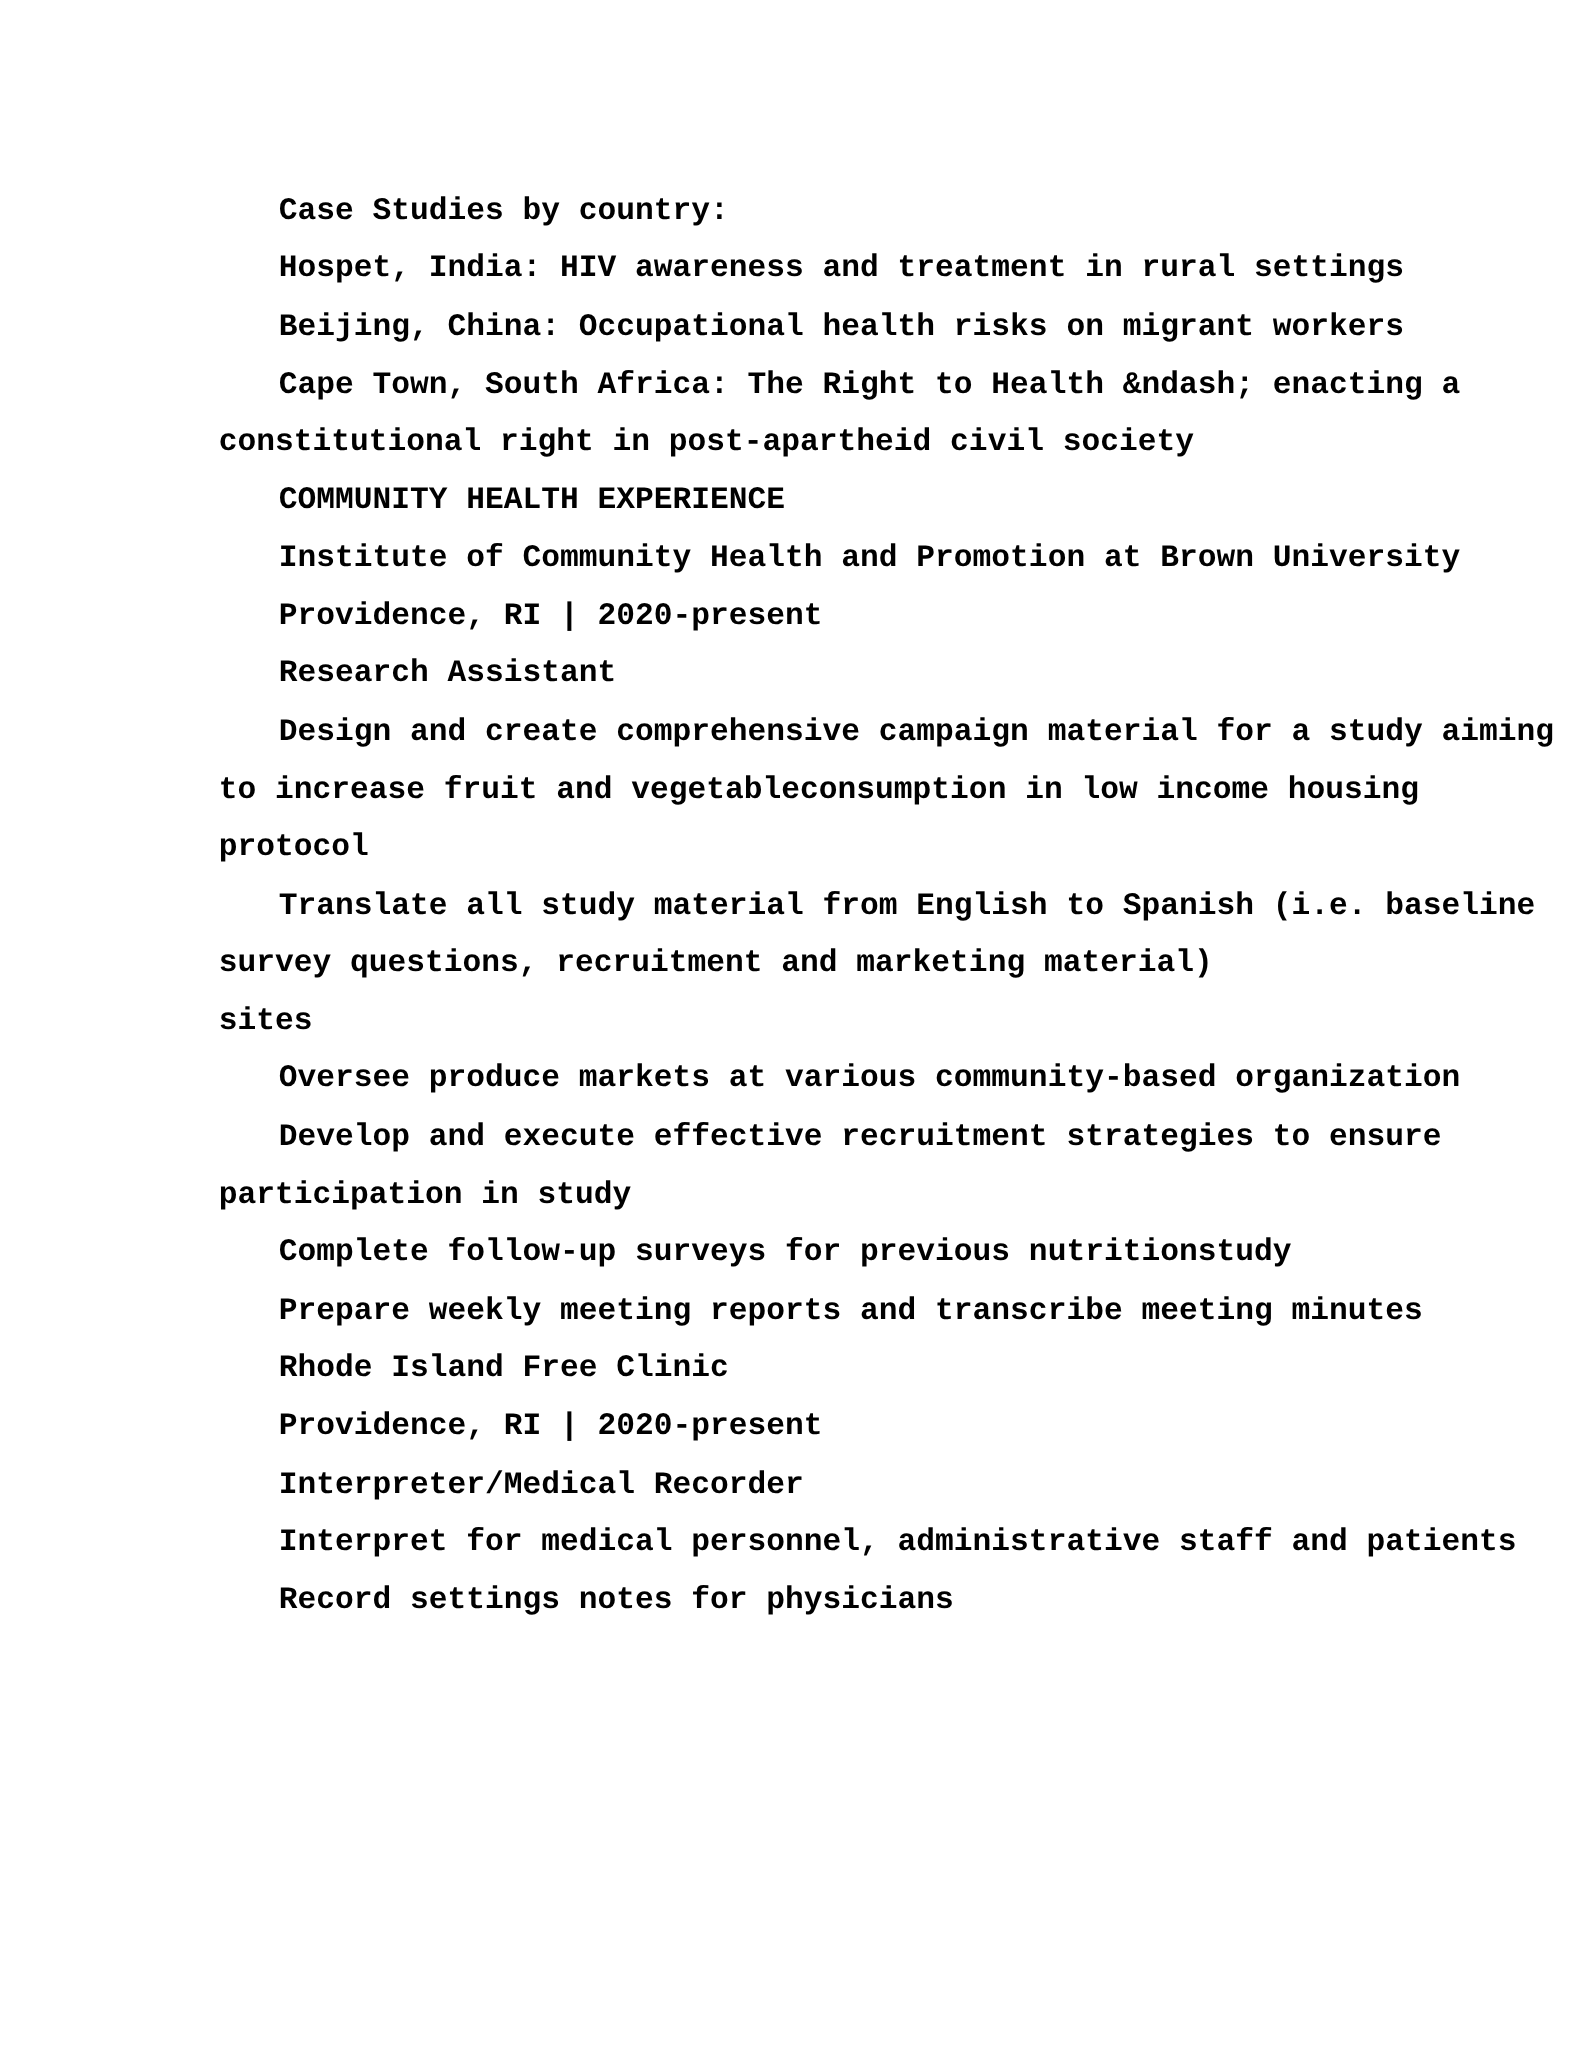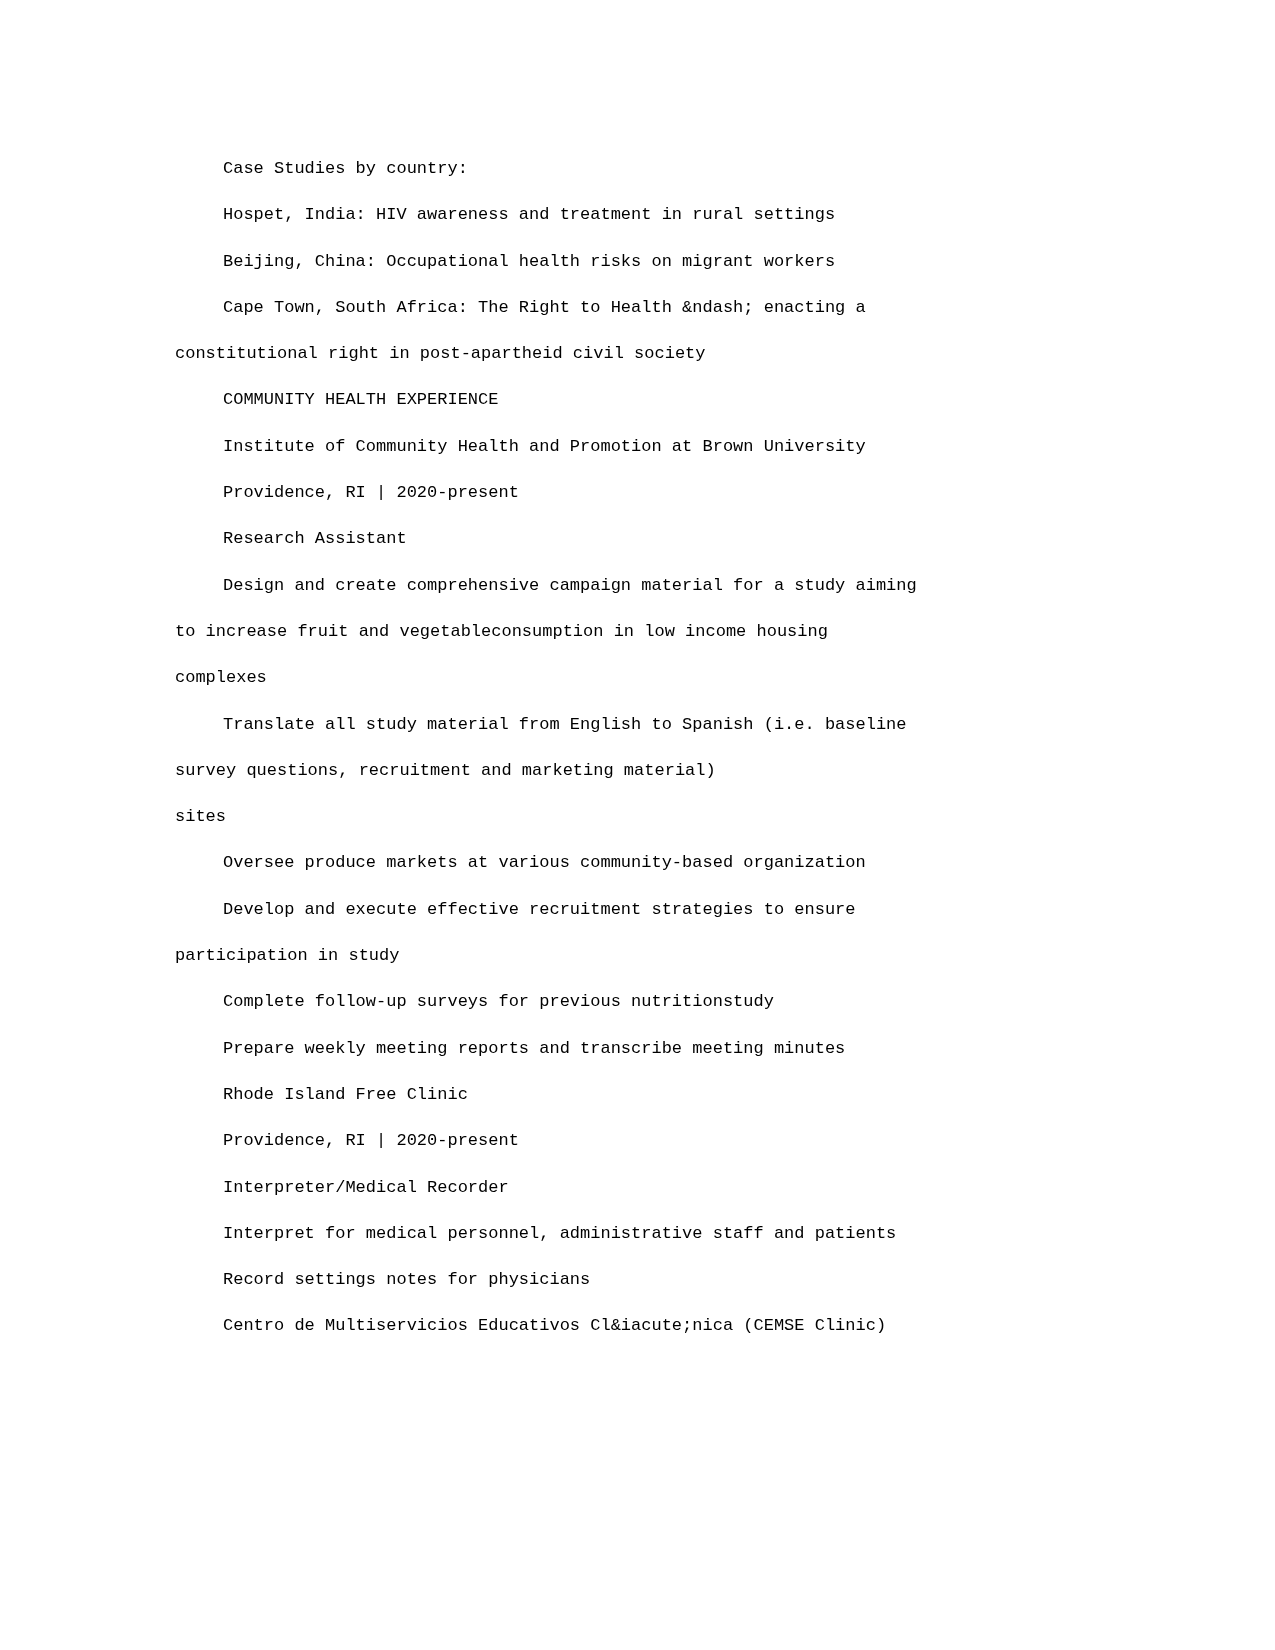--- a/index.html
+++ b/index.html
@@ -19,22 +19,22 @@
     width: 1275px;
     height: 1650px;
     background: #ffffff;
   }
   .text-block {
     position: absolute;
     top: 146px;
     left: 175px;
     width: 1010px;
     color: #000000;
-    font-size: 17px;
-    font-weight: 400;
+    font-size: 25px;
+    font-weight: 700;
   }
   .line {
     height: 46.3px;
     line-height: 46.3px;
     white-space: pre;
     letter-spacing: 0px;
   }
   .line.indent {
     padding-left: 48px;
   }
@@ -48,29 +48,28 @@
       <div class="line indent">Hospet, India: HIV awareness and treatment in rural settings</div>
       <div class="line indent">Beijing, China: Occupational health risks on migrant workers</div>
       <div class="line indent">Cape Town, South Africa: The Right to Health &amp;ndash; enacting a</div>
       <div class="line">constitutional right in post-apartheid civil society</div>
       <div class="line indent">COMMUNITY HEALTH EXPERIENCE</div>
       <div class="line indent">Institute of Community Health and Promotion at Brown University</div>
       <div class="line indent">Providence, RI | 2020-present</div>
       <div class="line indent">Research Assistant</div>
       <div class="line indent">Design and create comprehensive campaign material for a study aiming</div>
       <div class="line">to increase fruit and vegetableconsumption in low income housing</div>
-      <div class="line">complexes</div>
+      <div class="line">protocol</div>
       <div class="line indent">Translate all study material from English to Spanish (i.e. baseline</div>
       <div class="line">survey questions, recruitment and marketing material)</div>
       <div class="line">sites</div>
       <div class="line indent">Oversee produce markets at various community-based organization</div>
       <div class="line indent">Develop and execute effective recruitment strategies to ensure</div>
       <div class="line">participation in study</div>
       <div class="line indent">Complete follow-up surveys for previous nutritionstudy</div>
       <div class="line indent">Prepare weekly meeting reports and transcribe meeting minutes</div>
       <div class="line indent">Rhode Island Free Clinic</div>
       <div class="line indent">Providence, RI | 2020-present</div>
       <div class="line indent">Interpreter/Medical Recorder</div>
       <div class="line indent">Interpret for medical personnel, administrative staff and patients</div>
       <div class="line indent">Record settings notes for physicians</div>
-      <div class="line indent">Centro de Multiservicios Educativos Cl&amp;iacute;nica (CEMSE Clinic)</div>
     </div>
 </div>
 
 </body></html>

